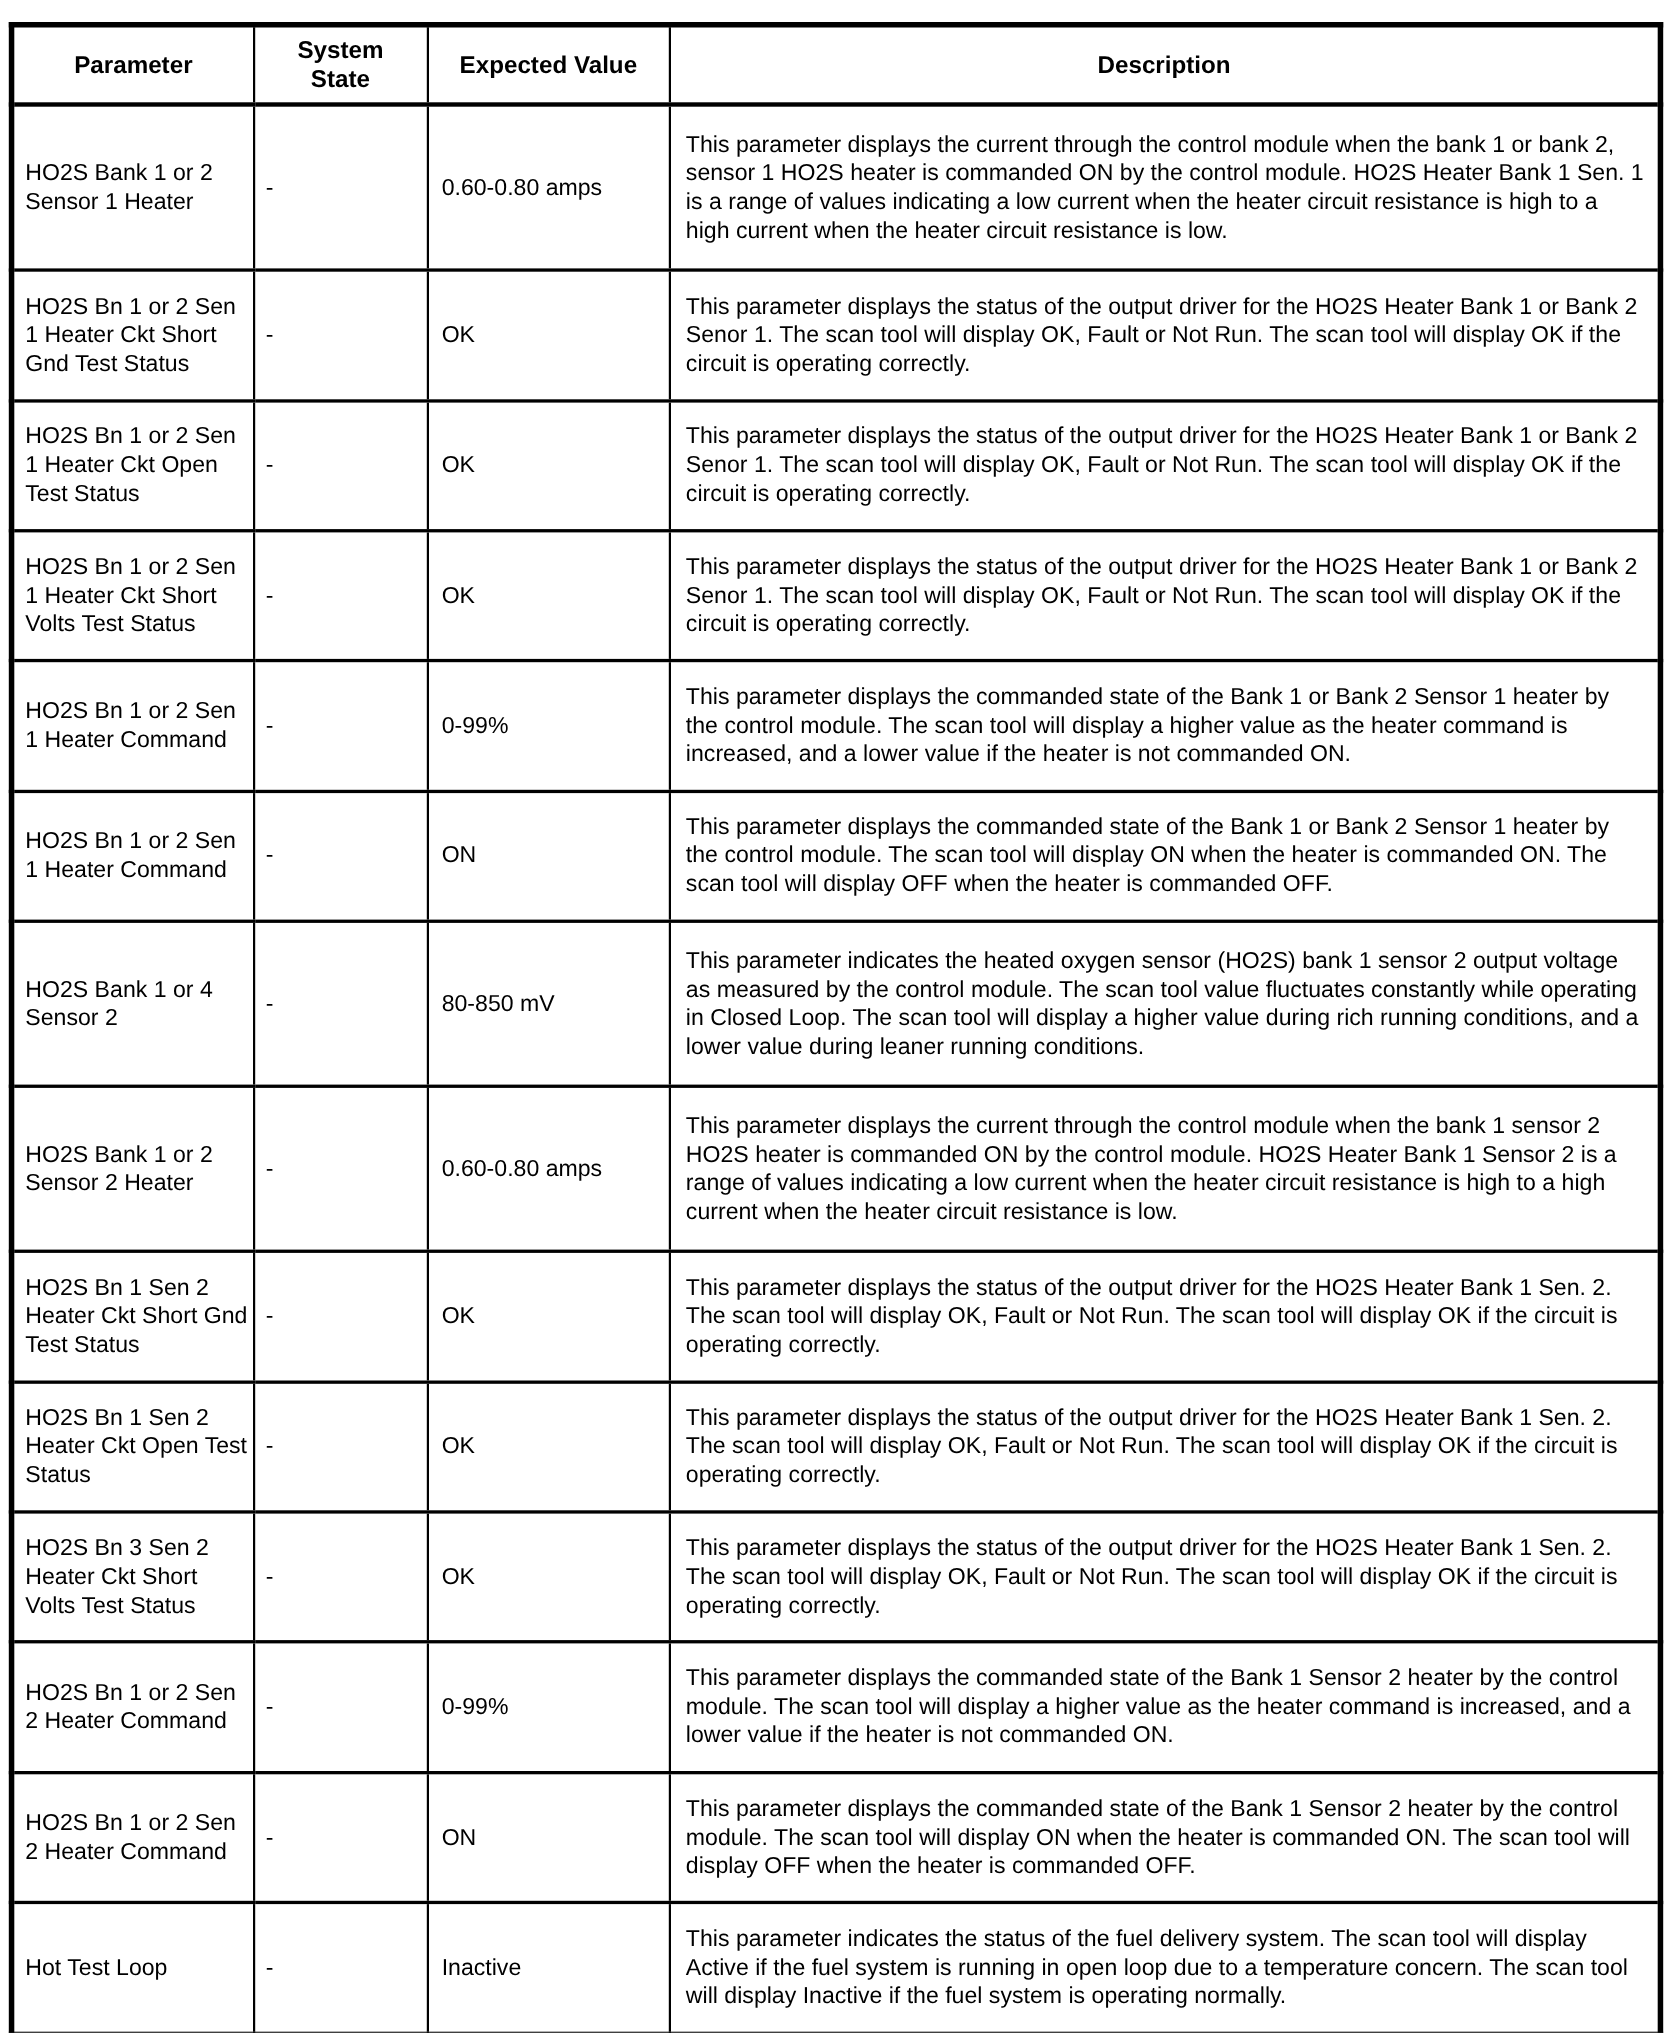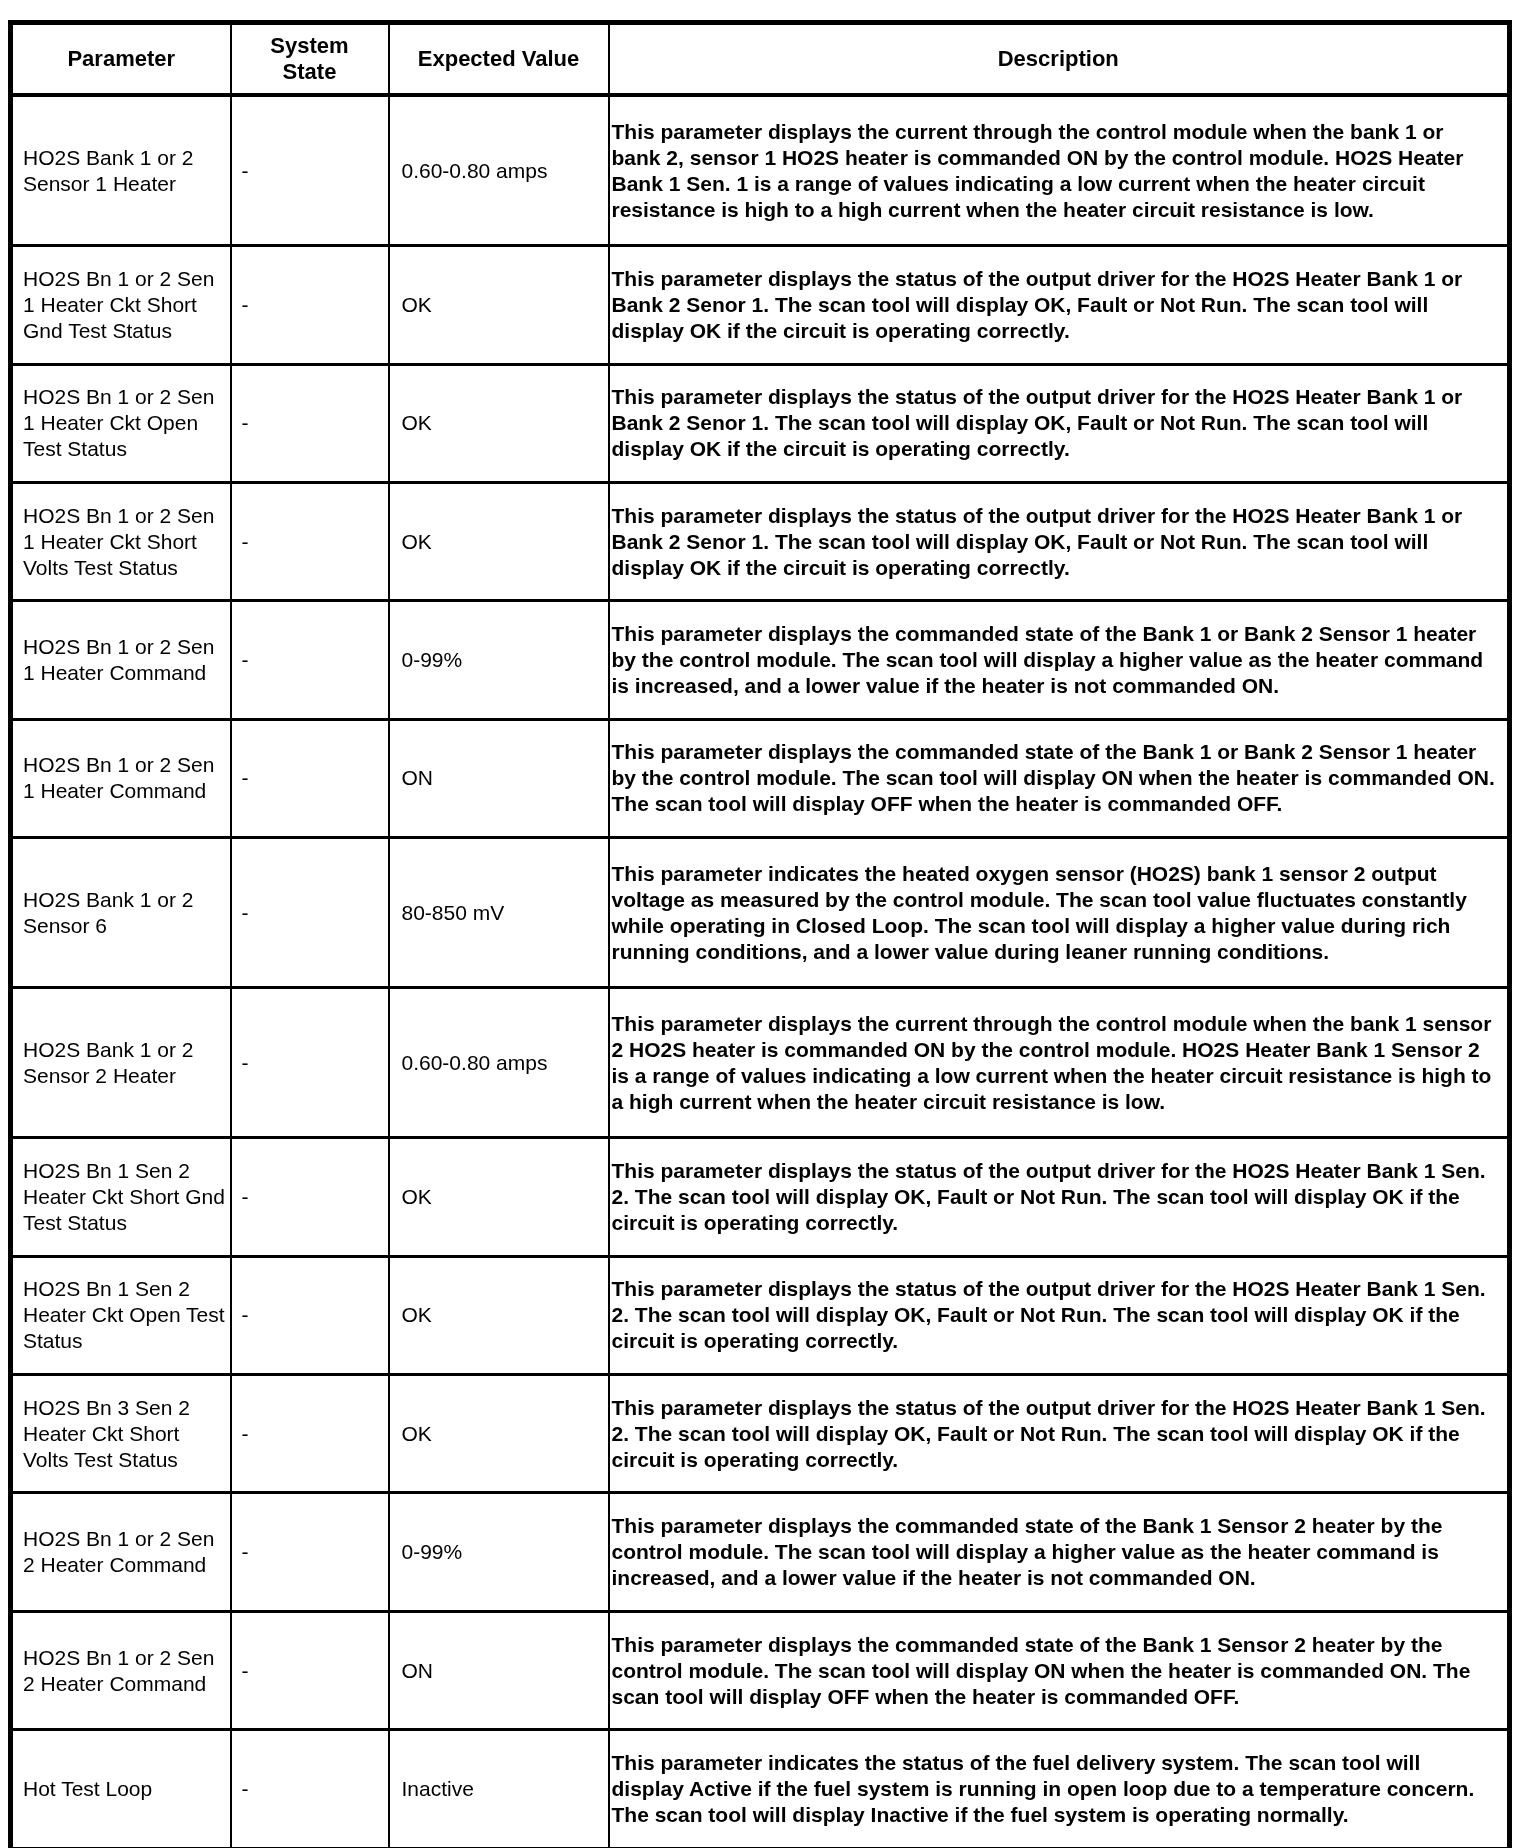--- a/index.html
+++ b/index.html
@@ -44,21 +44,21 @@
   }
   td {
     font-size: 21px;
     line-height: 26px;
     padding: 8px 12px;
     text-align: left;
   }
   td.c-param  { padding: 6px 2px 6px 10px; }
   td.c-state  { padding: 6px 6px 6px 10px; }
   td.c-value  { padding: 6px 6px 6px 12px; }
-  td.c-desc   { padding: 8px 12px 8px 2px; font-weight: bold; }
+  td.c-desc   { padding: 8px 12px 8px 14px; }
 </style>
 </head>
 <body>
 
 <div class="page">
   <table class="param-table">
     <colgroup>
       <col style="width:220px">
       <col style="width:158px">
       <col style="width:220px">
@@ -104,21 +104,21 @@
         <td class="c-value">0-99%</td>
         <td class="c-desc">This parameter displays the commanded state of the Bank 1 or Bank 2 Sensor 1 heater by the control module. The scan tool will display a higher value as the heater command is increased, and a lower value if the heater is not commanded ON.</td>
       </tr>
       <tr>
         <td class="c-param">HO2S Bn 1 or 2 Sen 1 Heater Command</td>
         <td class="c-state">-</td>
         <td class="c-value">ON</td>
         <td class="c-desc">This parameter displays the commanded state of the Bank 1 or Bank 2 Sensor 1 heater by the control module. The scan tool will display ON when the heater is commanded ON. The scan tool will display OFF when the heater is commanded OFF.</td>
       </tr>
       <tr>
-        <td class="c-param">HO2S Bank 1 or 2 Sensor 6</td>
+        <td class="c-param">HO2S Bank 1 or 4 Sensor 2</td>
         <td class="c-state">-</td>
         <td class="c-value">80-850 mV</td>
         <td class="c-desc">This parameter indicates the heated oxygen sensor (HO2S) bank 1 sensor 2 output voltage as measured by the control module. The scan tool value fluctuates constantly while operating in Closed Loop. The scan tool will display a higher value during rich running conditions, and a lower value during leaner running conditions.</td>
       </tr>
       <tr>
         <td class="c-param">HO2S Bank 1 or 2 Sensor 2 Heater</td>
         <td class="c-state">-</td>
         <td class="c-value">0.60-0.80 amps</td>
         <td class="c-desc">This parameter displays the current through the control module when the bank 1 sensor 2 HO2S heater is commanded ON by the control module. HO2S Heater Bank 1 Sensor 2 is a range of values indicating a low current when the heater circuit resistance is high to a high current when the heater circuit resistance is low.</td>
       </tr>

